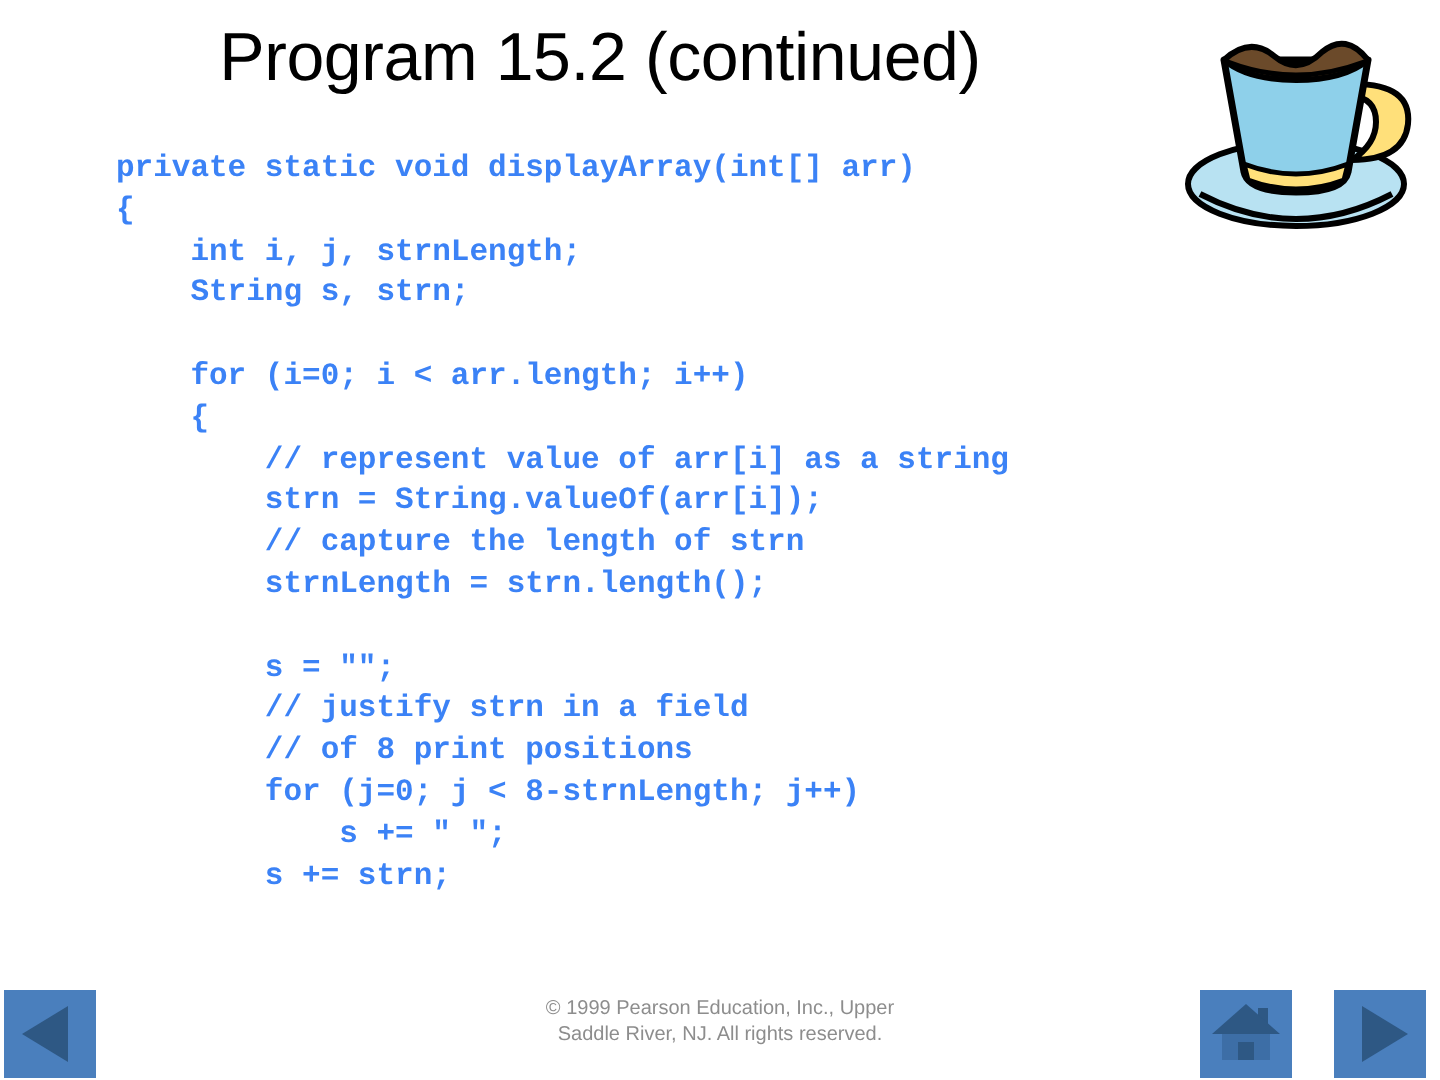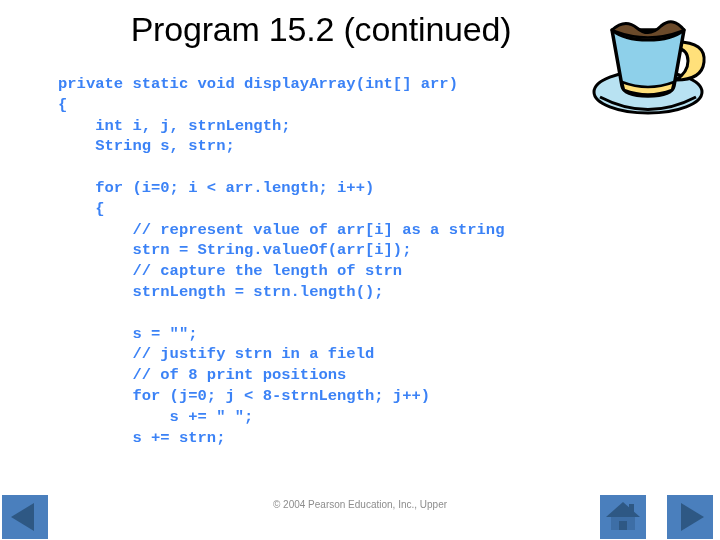--- a/index.html
+++ b/index.html
@@ -21,21 +21,20 @@
     left: 0;
     top: 10px;
     width: 600px;
     text-align: center;
     font-family: "Liberation Sans", sans-serif;
     font-size: 34px;
     font-weight: 400;
     color: #000000;
     letter-spacing: -0.2px;
     white-space: nowrap;
-    margin-left: 21px;
   }
 
   
   #coffee-cup {
     position: absolute;
     right: 6px;
     top: 4px;
     width: 130px;
     height: 118px;
   }
@@ -107,21 +106,22 @@
 
     <path d="M28 26 Q41 14 53 24 Q65 34 77 22 Q89 12 100 26 Q88 36 64 36 Q40 36 28 26 Z" fill="#6b4a2a" stroke="#000" stroke-width="3" stroke-linejoin="round"></path>
 
     <path d="M30 27 Q64 40 98 27" fill="none" stroke="#000" stroke-width="2.5"></path>
   </svg>
 </div>
 
 <div id="code-block"><div class="code-line">private static void displayArray(int[] arr)</div><div class="code-line">{</div><div class="code-line">    int i, j, strnLength;</div><div class="code-line">    String s, strn;</div><div class="code-line blank">&nbsp;</div><div class="code-line">    for (i=0; i &lt; arr.length; i++)</div><div class="code-line">    {</div><div class="code-line">        // represent value of arr[i] as a string</div><div class="code-line">        strn = String.valueOf(arr[i]);</div><div class="code-line">        // capture the length of strn</div><div class="code-line">        strnLength = strn.length();</div><div class="code-line blank">&nbsp;</div><div class="code-line">        s = "";</div><div class="code-line">        // justify strn in a field</div><div class="code-line">        // of 8 print positions</div><div class="code-line">        for (j=0; j &lt; 8-strnLength; j++)</div><div class="code-line">            s += " ";</div><div class="code-line">        s += strn;</div></div>
 
 <div id="footer-copyright" style="color: rgb(141, 141, 141);">
-  <div>© 2004 Pearson Education, Inc., Upper</div>
+  <div>© 1999 Pearson Education, Inc., Upper</div>
+  <div>Saddle River, NJ.  All rights reserved.</div>
 </div>
 
 <div class="nav-btn" id="nav-prev" style="background: rgb(74, 127, 189);">
   <span>
     <svg viewBox="0 0 46 44" width="46" height="44">
       <polygon points="32,8 32,36 9,22" fill="#2e5884"></polygon>
     </svg>
   </span>
 </div>
 

